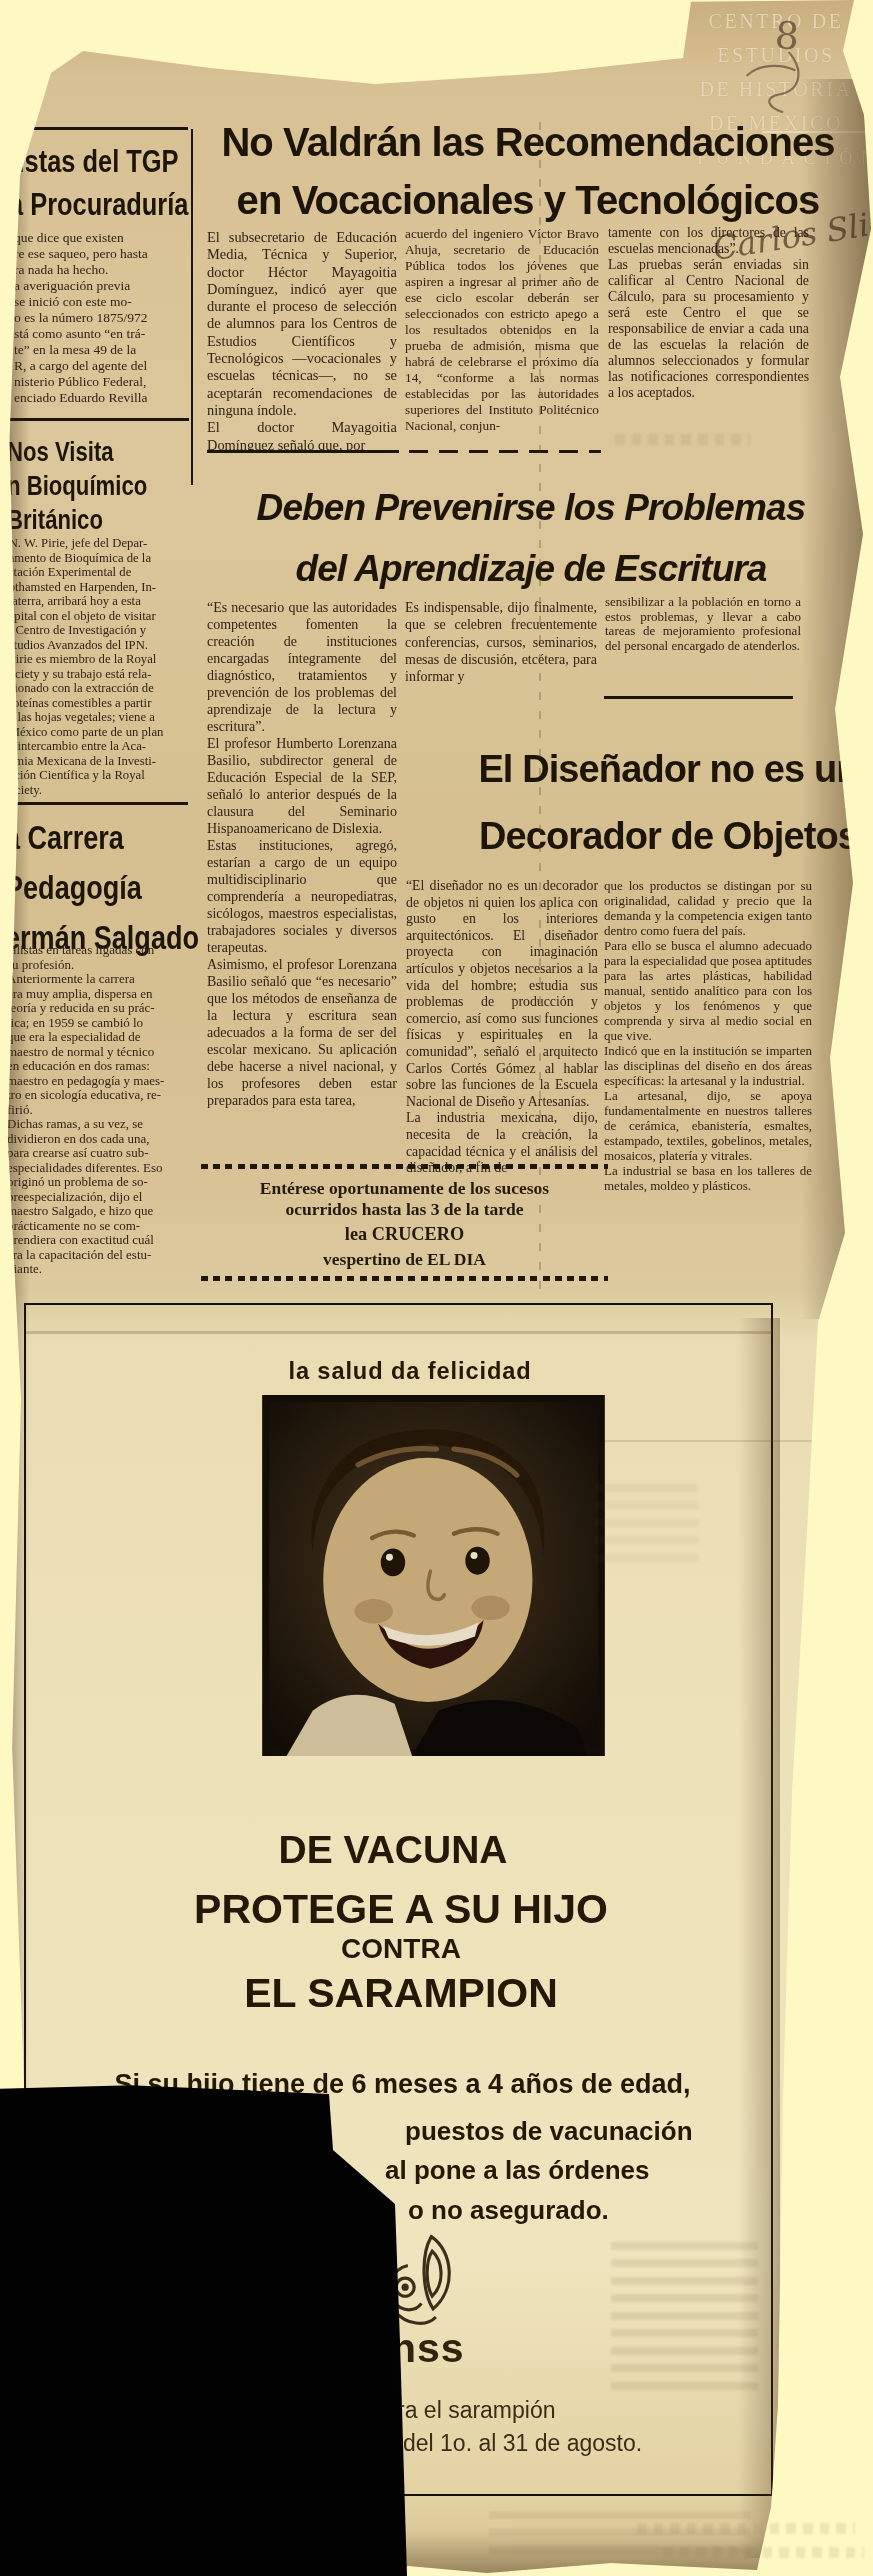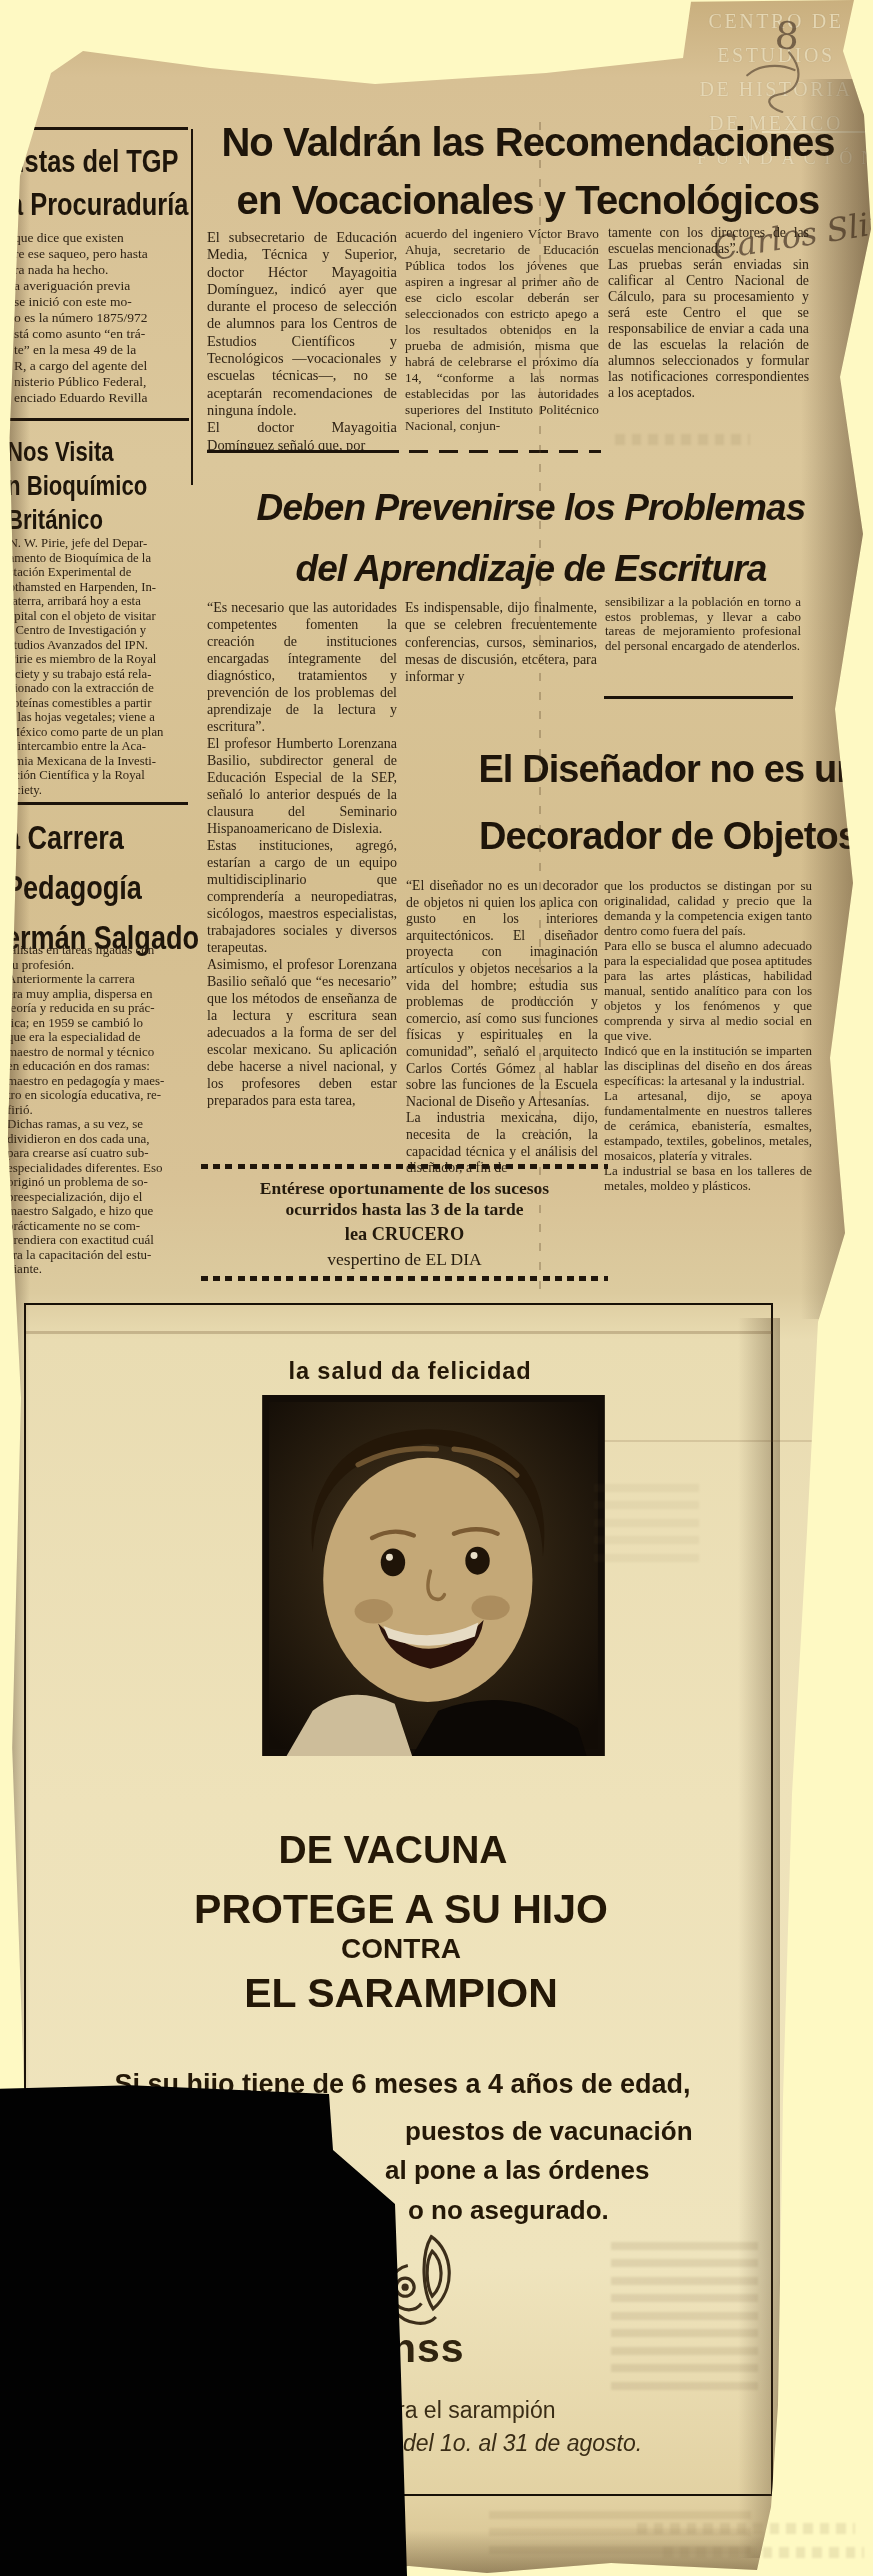--- a/index.html
+++ b/index.html
@@ -155,21 +155,21 @@
 Indicó que en la institución se imparten las disciplinas del diseño en dos áreas específicas: la artesanal y la industrial.
 La artesanal, dijo, se apoya fundamentalmente en nuestros talleres de cerámica, ebanistería, esmaltes, estampado, textiles, gobelinos, metales, mosaicos, platería y vitrales.
 La industrial se basa en los talleres de metales, moldeo y plásticos.</div>
 
     <div class="abs" style="left:201px;top:1164px;width:407px;height:117px;">
       <div class="dots abs" style="left:0;top:0;width:407px;"></div>
       <div class="dots abs" style="left:0;top:112px;width:407px;"></div>
       <div class="abs center" style="left:0;top:14px;width:407px;font-weight:bold;font-size:17.5px;color:#241a0d;">Entérese oportunamente de los sucesos</div>
       <div class="abs center" style="left:0;top:35px;width:407px;font-weight:bold;font-size:17.5px;color:#241a0d;">ocurridos hasta las 3 de la tarde</div>
       <div class="abs center" style="left:0;top:60px;width:407px;font-weight:bold;font-size:18.3px;color:#241a0d;">lea CRUCERO</div>
-      <div class="abs center" style="left:0;top:85px;width:407px;font-weight:normal;font-size:17.5px;color:#241a0d;">vespertino de EL DIA</div>
+      <div class="abs center" style="left:0;top:85px;width:407px;font-weight:bold;font-size:17.5px;color:#241a0d;">vespertino de EL DIA</div>
     </div>
 
     <div class="abs" style="left:24.4px;top:1303px;width:745px;height:1189px;border:2.6px solid #171007;"></div>
     <div class="abs crease" style="left:26px;top:1331px;width:746px;height:2.6px;"></div>
     <div class="abs crease" style="left:489px;top:1440px;width:323px;height:1.7px;opacity:.6;"></div>
     <div class="abs" style="left:539px;top:122px;width:1.7px;height:1178px;background:repeating-linear-gradient(180deg,rgba(90,68,38,.3) 0 7.9px,transparent 7.9px 19px);"></div>
 
     <div class="abs adtxt center" style="left:253px;top:1358px;width:314px;font-size:23.6px;letter-spacing:0.9px;">la salud da felicidad</div>
 
     <svg class="abs" style="left:262px;top:1395px;" width="343" height="361" viewBox="0 0 393 414">
@@ -216,21 +216,21 @@
         <path d="M63 20 C75 31 77 56 63 70 C56 58 55 32 63 20 Z"></path>
         <path d="M36 36 C18 40 10 62 21 77 C30 88 45 87 51 78"></path>
         <circle cx="33" cy="60" r="10"></circle>
         <path d="M21 86 C34 102 57 104 67 93"></path>
       </g>
       <circle cx="33" cy="60" r="4" fill="#3c2e1a"></circle>
     </svg>
     <div class="abs adtxt" style="left:391px;top:2325px;font-size:41px;color:#30240f;letter-spacing:0.9px;">nss</div>
 
     <div class="abs sans" style="left:397px;top:2397px;font-size:23px;color:#3a2d16;">ra el sarampión</div>
-    <div class="abs sans" style="left:403px;top:2430px;font-size:23px;color:#3a2d16;font-style:italic;">del 1o. al 31 de agosto.</div>
+    <div class="abs sans" style="left:403px;top:2430px;font-size:23px;color:#3a2d16;">del 1o. al 31 de agosto.</div>
 
     <div class="abs smudge" style="left:611px;top:2242px;width:147px;height:148px;"></div>
     <div class="abs smudge" style="left:489px;top:2511px;width:262px;height:49px;opacity:.8;"></div>
     <div class="abs smudge" style="left:594px;top:1484px;width:105px;height:79px;opacity:.5;"></div>
 
     <div class="abs" style="left:801px;top:79px;width:72px;height:1240px;background:linear-gradient(90deg,rgba(0,0,0,0),rgba(58,39,17,0.5));"></div>
     <div class="abs" style="left:738px;top:1318px;width:42px;height:1240px;background:linear-gradient(90deg,rgba(0,0,0,0),rgba(70,50,24,0.35));"></div>
     <div class="abs" style="left:26px;top:2530px;width:751px;height:44px;background:linear-gradient(180deg,rgba(0,0,0,0),rgba(58,40,18,0.4));"></div>
     <div class="abs" style="left:7px;top:87px;width:23px;height:2479px;background:linear-gradient(270deg,rgba(0,0,0,0),rgba(58,40,18,0.4));"></div>
   </div>

